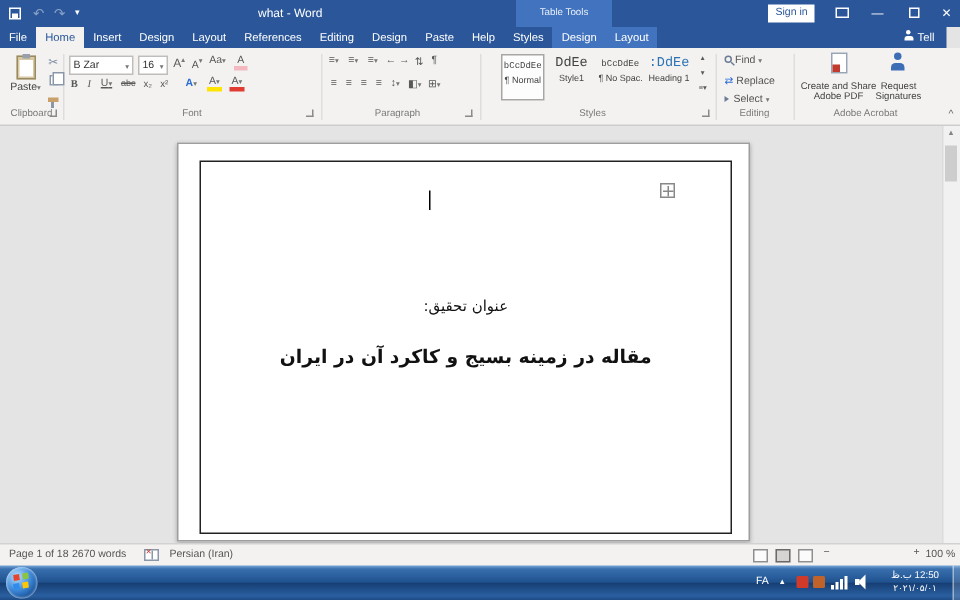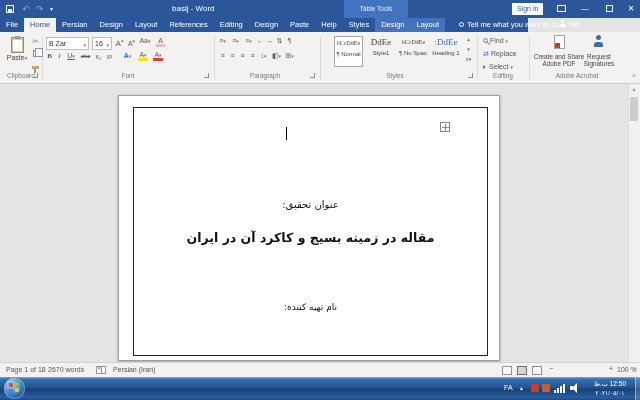--- a/index.html
+++ b/index.html
@@ -12,21 +12,21 @@
   .dim{opacity:.45}
   #ctxband{left:344px;top:0;width:64px;height:18px;background:#4273be;color:#e8effa;font-size:6.5px;text-align:center;line-height:18px}
   #wintitle{left:172px;top:0;height:18px;line-height:18px;color:#fff;font-size:8px;white-space:nowrap}
   #signin{left:512px;top:3px;height:12px;padding:0 5px;background:#fff;color:#2b579a;font-size:7px;line-height:12px}
   .winctl{top:0;height:18px;line-height:18px;color:#fff;font-size:8px;text-align:center;width:18px}
   .ic-save{width:8px;height:8px;border:1px solid #fff;position:relative;display:inline-block;top:1px}
   .ic-save::after{content:"";position:absolute;left:1px;bottom:0;width:4px;height:3px;background:#fff}
   .ic-restore{display:inline-block;width:7px;height:7px;border:1px solid #fff;position:relative;top:1px}
   .ic-ribopts{display:inline-block;width:9px;height:7px;border:1px solid #fff;position:relative;top:1px}
   
-  #tabrow{left:0;top:18px;width:528px;height:14px;background:#2b579a;display:flex;align-items:flex-start}
+  #tabrow{left:0;top:18px;width:631px;height:14px;background:#2b579a;display:flex;align-items:flex-start}
   .tab{color:#fff;font-size:7.5px;line-height:14px;padding:0 6px;white-space:nowrap}
   .tab.active{background:#f3f2f1;color:#2b579a}
   .tab.ctx{background:#4273be}
   #tellme{color:#fff;font-size:7.5px;line-height:14px;margin-left:14px;white-space:nowrap}
   .ic-bulb{display:inline-block;width:5px;height:5px;border:1px solid #fff;border-radius:50%;margin-right:3px;position:relative;top:0px}
   #share{color:#fff;font-size:7.5px;line-height:14px;margin-left:auto;margin-right:8px;white-space:nowrap}
   .ic-person{display:inline-block;width:6px;height:7px;position:relative;margin-right:3px}
   .ic-person::before{content:"";position:absolute;left:1px;top:0;width:3px;height:3px;border-radius:50%;background:#fff}
   .ic-person::after{content:"";position:absolute;left:0;bottom:0;width:6px;height:3px;border-radius:2px 2px 0 0;background:#fff}
   
@@ -43,21 +43,21 @@
   .ic-clipboard{display:inline-block;width:13px;height:16px;background:#d9c9a3;border:1px solid #9a8a64;position:relative;margin-top:2px}
   .ic-clipboard::before{content:"";position:absolute;left:1px;top:2px;width:9px;height:11px;background:#fff}
   .ic-clipboard::after{content:"";position:absolute;left:3px;top:-2px;width:5px;height:3px;background:#98a0ac}
   .ic-cut{font-size:8px;color:#7a8aa0}
   .ic-copy{display:inline-block;width:6px;height:7px;border:1px solid #8a97a8;background:#fff;position:relative}
   .ic-copy::before{content:"";position:absolute;left:1px;top:-3px;width:6px;height:7px;border:1px solid #8a97a8;background:#fff}
   .ic-painter{display:inline-block;width:7px;height:3px;background:#c9a06a;position:relative}
   .ic-painter::after{content:"";position:absolute;left:2px;top:3px;width:2px;height:4px;background:#8a97a8}
   .style-card{position:absolute;top:4px;height:31px;text-align:center;color:#444;cursor:default}
   .style-card.sel{border:1px solid #a8a6a4;background:#fdfdfd}
-  .sc-preview{font-size:6px;font-family:Liberation Serif, serif;line-height:13px;white-space:nowrap;overflow:hidden}
+  .sc-preview{font-size:6px;font-family:Liberation Mono, monospace;line-height:13px;white-space:nowrap;overflow:hidden}
   .sc-preview.big{font-size:9px}
   .sc-preview.blue{color:#2e74b5}
   .sc-name{font-size:6px;line-height:8px;white-space:nowrap;overflow:hidden}
   .ic-lens{display:inline-block;width:5px;height:5px;border:1px solid #6b7c93;border-radius:50%;position:relative;margin-right:2px}
   .ic-lens::after{content:"";position:absolute;left:3px;top:4px;width:3px;height:1px;background:#6b7c93;transform:rotate(45deg)}
   .ic-selarrow{display:inline-block;width:0;height:0;border-left:3px solid #6b7c93;border-top:2px solid transparent;border-bottom:2px solid transparent;margin-right:3px}
   .ic-replace{font-size:7px;color:#2b6cd4;margin-right:2px}
   .bigbtn{position:absolute;top:3px;width:54px;text-align:center;font-size:6.4px;color:#444;line-height:7px}
   .ic-pdf{display:inline-block;width:11px;height:14px;background:#fff;border:1px solid #97a5b5;position:relative;margin-bottom:3px}
   .ic-pdf::after{content:"";position:absolute;left:0;bottom:0;width:5px;height:5px;background:#c23b2e}
@@ -98,44 +98,43 @@
 </head>
 <body>
 
 <div id="screen">
 
   <div class="abs" id="titlebar">
     <span class="abs qat" style="left:6px"><span class="ic-save"></span></span>
     <span class="abs qat dim" style="left:22px">↶</span>
     <span class="abs qat dim" style="left:36px">↷</span>
     <span class="abs qat" style="left:50px;font-size:6px">▾</span>
-    <span class="abs" id="wintitle">basij - Word</span>
+    <span class="abs" id="wintitle">what - Word</span>
     <div class="abs" id="ctxband">Table Tools</div>
     <span class="abs" id="signin">Sign in</span>
     <span class="abs winctl" style="left:552px"><span class="ic-ribopts"></span></span>
     <span class="abs winctl" style="left:576px">—</span>
     <span class="abs winctl" style="left:600px"><span class="ic-restore"></span></span>
     <span class="abs winctl" style="left:622px">✕</span>
   </div>
 
   <div class="abs" id="tabrow">
     <span class="tab">File</span>
     <span class="tab active">Home</span>
-    <span class="tab">Persian</span>
+    <span class="tab">Insert</span>
     <span class="tab">Design</span>
     <span class="tab">Layout</span>
     <span class="tab">References</span>
     <span class="tab">Editing</span>
     <span class="tab">Design</span>
     <span class="tab">Paste</span>
     <span class="tab">Help</span>
     <span class="tab">Styles</span>
     <span class="tab ctx">Design</span>
     <span class="tab ctx">Layout</span>
-    <span id="tellme"><span class="ic-bulb"></span><span>Tell me what you want to do</span></span>
     <span id="share"><span class="ic-person"></span><span>Tell</span></span>
   </div>
 
   <div class="abs" id="ribbon">
     <div class="gdiv" style="left:42px"></div>
     <div class="gdiv" style="left:214px"></div>
     <div class="gdiv" style="left:320px"></div>
     <div class="gdiv" style="left:477px"></div>
     <div class="gdiv" style="left:529px"></div>
 
@@ -223,21 +222,20 @@
     </div>
     <span class="glabel" style="left:532px;width:90px">Adobe Acrobat</span>
   </div>
 
   <div class="abs" id="page"></div>
   <div class="abs" id="tframe"></div>
   <div class="abs" id="thandle"></div>
   <div class="abs" id="cursor"></div>
   <div class="abs doctext" style="top:199px;font-size:10px">عنوان تحقیق:</div>
   <div class="abs doctext" style="top:230px;font-size:12.5px;font-weight:bold">مقاله در زمینه بسیج و کاکرد آن در ایران</div>
-  <div class="abs doctext" style="top:302px;font-size:9px">نام تهیه کننده:</div>
 
   <div class="abs" id="collapse">^</div>
   <div class="abs" id="vscroll"></div>
   <span class="scrollarrow" style="left:628px;top:86px">▲</span>
   <div class="abs" id="vthumb"></div>
 
   <div class="abs" id="statusbar">
     <span class="sitem" style="left:6px">Page 1 of 18</span>
     <span class="sitem" style="left:48px">2670 words</span>
     <span class="sitem" style="left:96px;top:2px"><span class="ic-book"></span></span>

